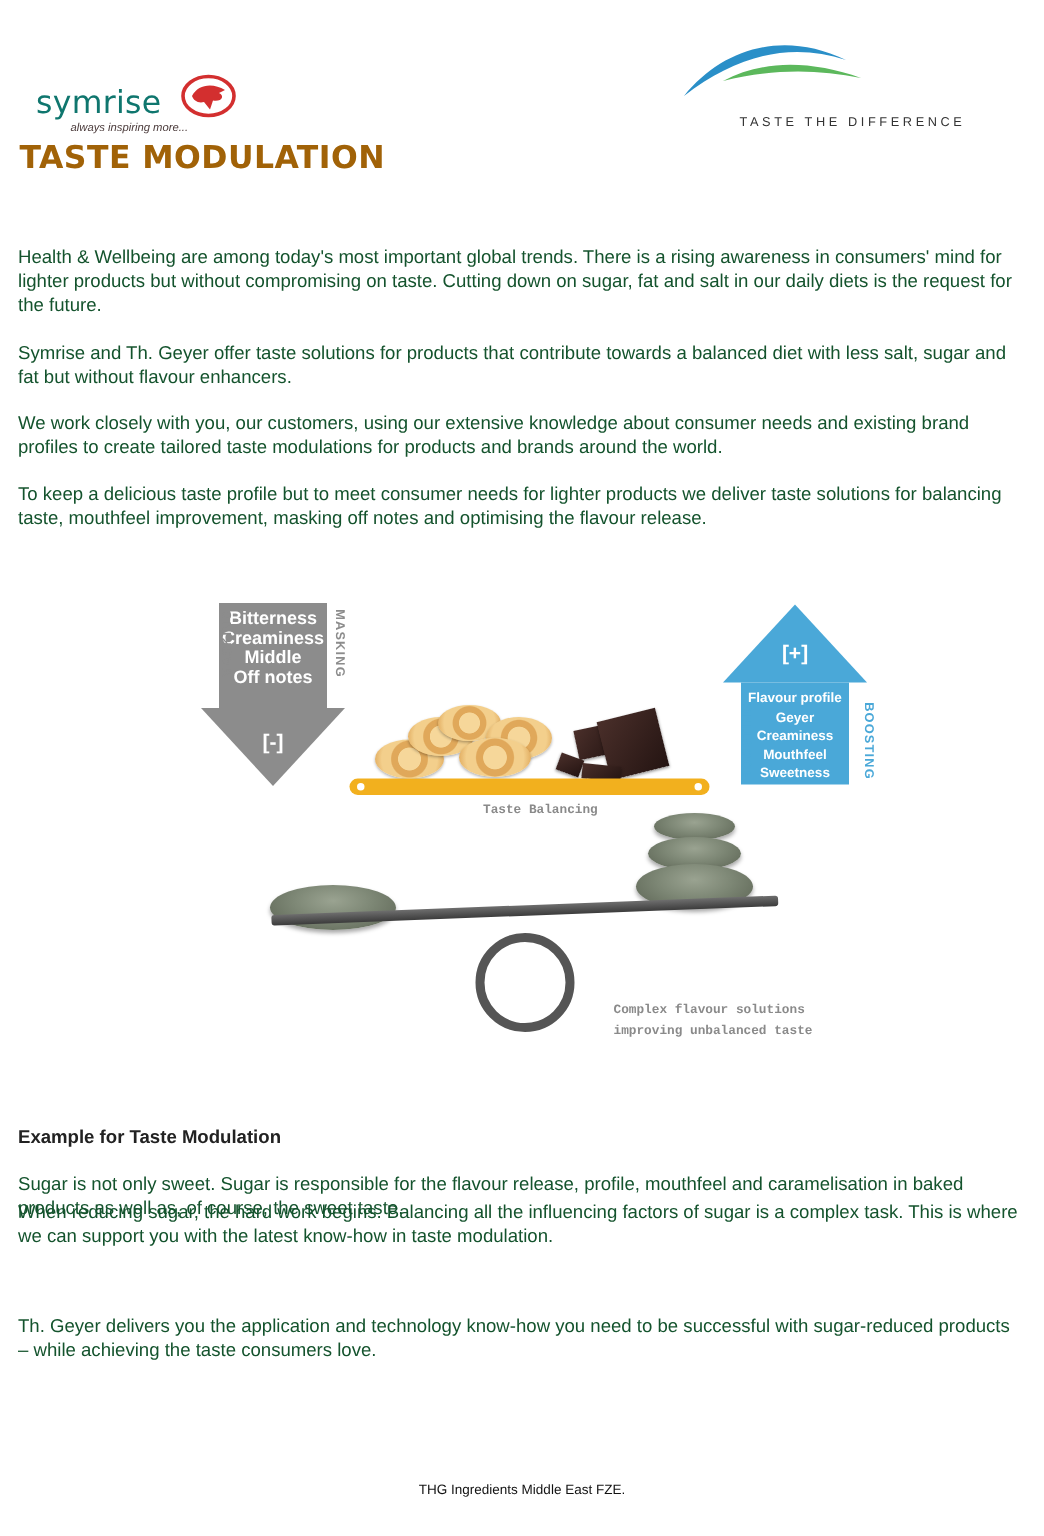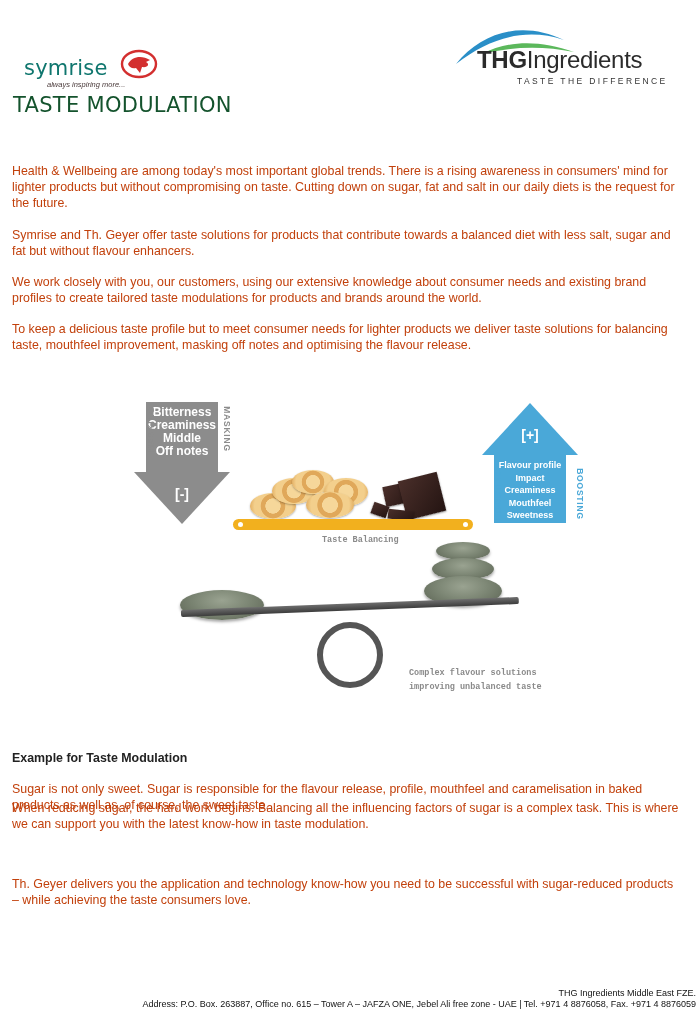--- a/index.html
+++ b/index.html
@@ -5,30 +5,30 @@
   * { margin: 0; padding: 0; box-sizing: border-box; }
   html, body { width: 696px; height: 1024px; background: #ffffff; overflow: hidden; }
   body { position: relative; font-family: "Liberation Sans", sans-serif; color: #333; }
 
   
   .symrise-logo { position: absolute; left: 24px; top: 48px; width: 140px; height: 44px; }
   .symrise-word { position: absolute; left: 0; top: 8px; font-family: "DejaVu Sans", sans-serif; font-size: 21px; color: #0f766e; letter-spacing: 0.2px; }
   .symrise-tag { position: absolute; left: 23px; top: 32px; font-size: 7.5px; color: #4a3a3a; white-space: nowrap; font-style: italic; }
   .symrise-dragon { position: absolute; left: 96px; top: 0; width: 38px; height: 32px; }
 
-  .page-title { position: absolute; left: 13px; top: 93px; font-family: "DejaVu Sans", sans-serif; font-weight: normal; font-size: 21px; color: #14532d; letter-spacing: 0.3px; }
+  .page-title { position: absolute; left: 13px; top: 93px; font-family: "DejaVu Sans", sans-serif; font-weight: bold; font-size: 21px; color: #a16207; letter-spacing: 0.3px; }
 
   .thg-logo { position: absolute; left: 452px; top: 18px; width: 230px; height: 72px; }
   .thg-arc { position: absolute; left: 0; top: 0; width: 130px; height: 52px; }
   .thg-word { position: absolute; left: 25px; top: 28px; font-size: 24px; color: #2b2b2b; white-space: nowrap; letter-spacing: -0.3px; }
   .thg-word b { font-weight: bold; }
-  .thg-tag { position: absolute; left: 41px; top: 58px; font-size: 8.5px; letter-spacing: 2.4px; color: #333; white-space: nowrap; margin-left: 24px; }
+  .thg-tag { position: absolute; left: 41px; top: 58px; font-size: 8.5px; letter-spacing: 2.4px; color: #333; white-space: nowrap; }
 
   
-  .para { position: absolute; left: 12px; width: 670px; font-family: "Liberation Sans", sans-serif; font-size: 12.4px; line-height: 16px; color: #c2410c; }
+  .para { position: absolute; left: 12px; width: 670px; font-family: "Liberation Sans", sans-serif; font-size: 12.4px; line-height: 16px; color: #14532d; }
   .heading { position: absolute; left: 12px; font-weight: bold; font-size: 12.4px; color: #222; }
 
   
   .diagram { position: absolute; left: 0; top: 380px; width: 696px; height: 330px; }
   .arrow-down { position: absolute; left: 134px; top: 22px; width: 96px; height: 122px; }
   .arrow-down .box { position: absolute; left: 12px; top: 0; width: 72px; height: 70px; background: #8c8c8c; }
   .arrow-down .head { position: absolute; left: 0; top: 70px; width: 0; height: 0; border-left: 48px solid transparent; border-right: 48px solid transparent; border-top: 52px solid #8c8c8c; }
   .arrow-down .items { position: absolute; left: 12px; top: 4px; width: 72px; text-align: center; font-weight: bold; font-size: 12px; line-height: 13px; color: #fff; }
   .arrow-down .sym { position: absolute; left: 0; top: 84px; width: 96px; text-align: center; font-weight: bold; font-size: 14px; color: #fff; }
   .side-label { position: absolute; font-weight: bold; font-size: 8.5px; letter-spacing: 0.8px; white-space: nowrap; }
@@ -48,42 +48,41 @@
   .tray::before { left: 5px; } .tray::after { right: 5px; }
   .cookie { position: absolute; border-radius: 50%; background: radial-gradient(circle at 50% 50%, #f6d79a 0 28%, #e0a85a 30% 45%, #f3cf8c 48% 70%, #d89a48 100%); box-shadow: 0 1px 2px rgba(0,0,0,0.3); }
   .choc { position: absolute; background: linear-gradient(135deg, #4a2f2a, #241412); box-shadow: 0 1px 2px rgba(0,0,0,0.4); }
   .caption { position: absolute; font-weight: bold; font-size: 8.5px; color: #8a8a8a; white-space: nowrap; font-family: Liberation Mono, monospace; }
 
   .seesaw { position: absolute; left: 176px; top: 160px; width: 350px; height: 150px; }
   .stone { position: absolute; border-radius: 50%; background: radial-gradient(ellipse at 50% 35%, #9aa391 0%, #7d8775 45%, #5a6252 100%); box-shadow: 0 2px 3px rgba(0,0,0,0.35); }
   .plank { position: absolute; left: 5px; top: 70px; width: 338px; height: 7px; background: linear-gradient(#6e6e6e, #3c3c3c); transform: rotate(-2.2deg); transform-origin: left center; border-radius: 2px; }
   .ring { position: absolute; left: 141px; top: 82px; width: 66px; height: 66px; border-radius: 50%; border: 6px solid #555; }
 
-  .footer { position: absolute; left: 0; top: 988px; width: 696px; text-align: right; font-size: 9px; line-height: 11px; color: #111; }
+  .footer { position: absolute; left: 0; top: 988px; width: 696px; text-align: center; font-size: 9px; line-height: 11px; color: #111; }
 </style>
 </head>
 <body>
 
 <div class="symrise-logo">
   <span class="symrise-word">symrise</span>
   <svg class="symrise-dragon" viewBox="0 0 38 32">
     <ellipse cx="19" cy="16" rx="17" ry="13" fill="none" stroke="#d32f2f" stroke-width="2.4"></ellipse>
     <path d="M8 16 C12 8, 22 7, 30 12 L26 14 C30 16, 28 20, 22 19 L20 25 L16 20 C12 21, 9 19, 8 16 Z" fill="#d32f2f"></path>
   </svg>
   <span class="symrise-tag">always inspiring more...</span>
 </div>
 
 <h1 class="page-title">TASTE MODULATION</h1>
 
 <div class="thg-logo">
   <svg class="thg-arc" viewBox="0 0 130 52">
     <path d="M4 46 C30 14, 70 2, 112 22 C76 10, 40 18, 4 46 Z" fill="#2a8fc8"></path>
     <path d="M30 36 C56 22, 88 22, 122 34 C92 28, 62 28, 30 36 Z" fill="#5cb85c"></path>
   </svg>
-  <div class="thg-word"><b>THG</b><span>Ingredients</span></div>
   <div class="thg-tag">TASTE THE DIFFERENCE</div>
 </div>
 
 <p class="para" style="top:163px">Health &amp; Wellbeing are among today's most important global trends. There is a rising awareness in consumers' mind for lighter products but without compromising on taste. Cutting down on sugar, fat and salt in our daily diets is the request for the future.</p>
 <p class="para" style="top:227px">Symrise and Th. Geyer offer taste solutions for products that contribute towards a balanced diet with less salt, sugar and fat but without flavour enhancers.</p>
 <p class="para" style="top:274px">We work closely with you, our customers, using our extensive knowledge about consumer needs and existing brand profiles to create tailored taste modulations for products and brands around the world.</p>
 <p class="para" style="top:321px">To keep a delicious taste profile but to meet consumer needs for lighter products we deliver taste solutions for balancing taste, mouthfeel improvement, masking off notes and optimising the flavour release.</p>
 
 <div class="diagram">
   <div class="arrow-down">
@@ -99,21 +98,21 @@
     <span class="side-label down-left">MASKING</span>
     <span class="side-label down-right">MASKING</span>
   </div>
 
   <div class="arrow-up">
     <div class="head"></div>
     <div class="box"></div>
     <div class="sym">[+]</div>
     <div class="items">
       <div>Flavour profile</div>
-      <div>Impact</div>
+      <div>Geyer</div>
       <div>Creaminess</div>
       <div>Mouthfeel</div>
       <div>Sweetness</div>
     </div>
     <span class="side-label up-left">BOOSTING</span>
     <span class="side-label up-right">BOOSTING</span>
   </div>
 
   <div>
     <div class="cookie" style="left:250px;top:113px;width:46px;height:26px;"></div>
@@ -143,14 +142,13 @@
   <span class="caption" style="left:409px;top:302px;">improving unbalanced taste</span>
 </div>
 
 <h2 class="heading" style="top:751px">Example for Taste Modulation</h2>
 <p class="para" style="top:781px">Sugar is not only sweet. Sugar is responsible for the flavour release, profile, mouthfeel and caramelisation in baked products as well as, of course, the sweet taste.</p>
 <p class="para" style="top:800px">When reducing sugar, the hard work begins. Balancing all the influencing factors of sugar is a complex task. This is where we can support you with the latest know-how in taste modulation.</p>
 <p class="para" style="top:876px">Th. Geyer delivers you the application and technology know-how you need to be successful with sugar-reduced products – while achieving the taste consumers love.</p>
 
 <div class="footer">
   <div>THG Ingredients Middle East FZE.</div>
-  <div>Address:  P.O. Box. 263887, Office no. 615 – Tower A – JAFZA ONE, Jebel Ali free zone - UAE | Tel. +971 4 8876058, Fax. +971 4 8876059</div>
 </div>
 
 </body></html>

